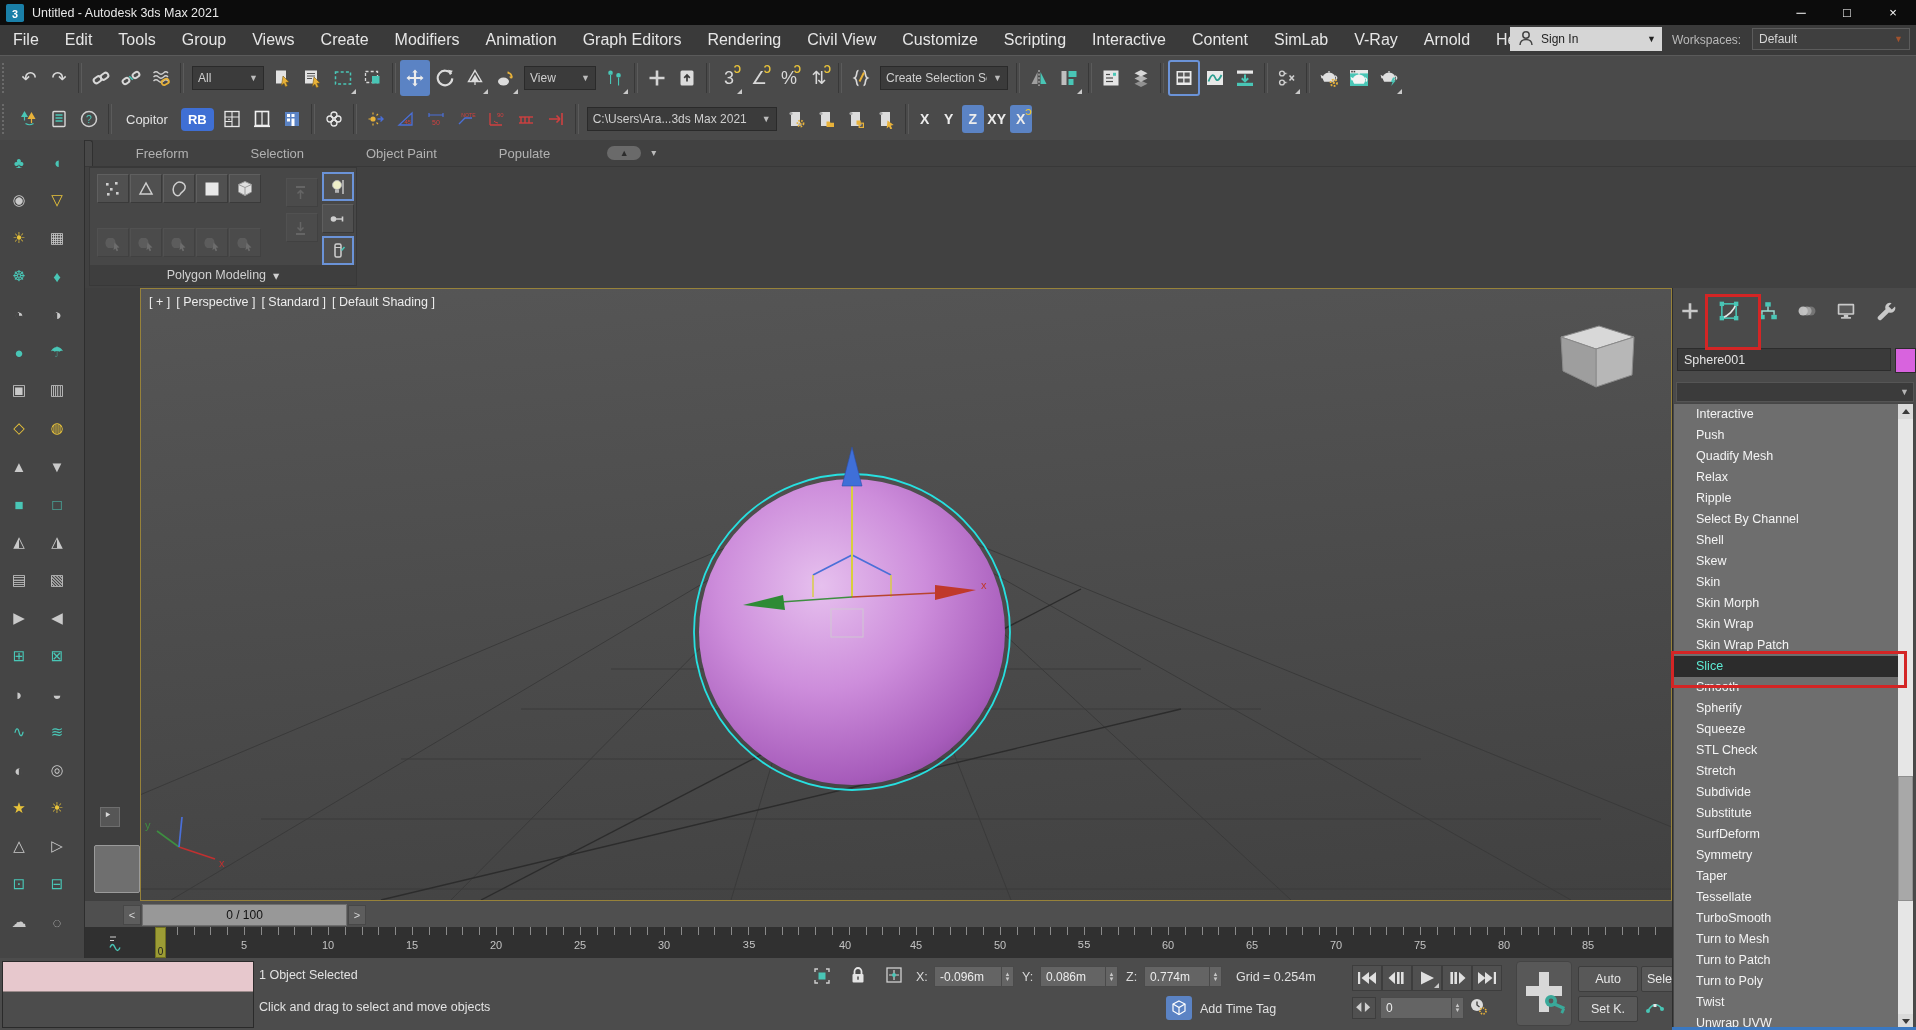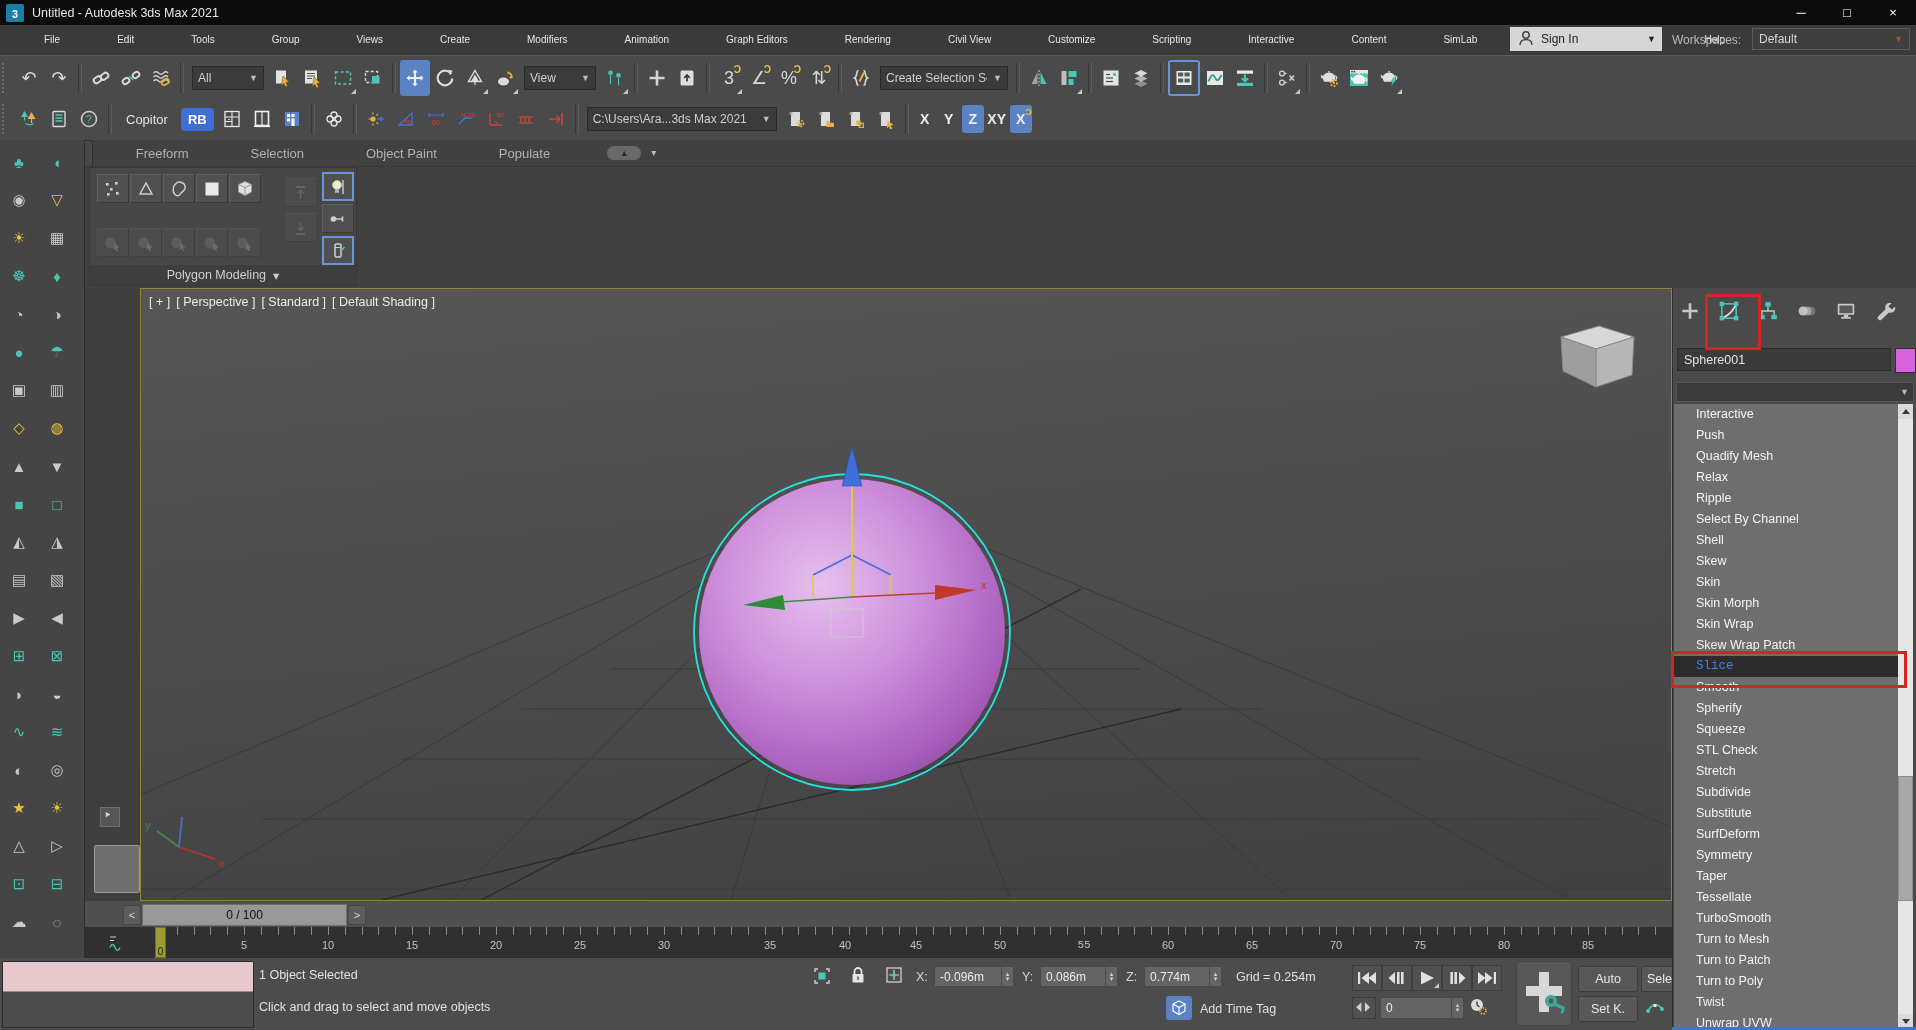--- a/index.html
+++ b/index.html
@@ -6,21 +6,21 @@
   #app{position:relative;width:1916px;height:1030px;overflow:hidden;background:#4c4c4c;
        font-family:"Liberation Sans","DejaVu Sans",sans-serif;color:#ddd;font-size:12px;}
   
   #titlebar{position:absolute;left:0;top:0;width:1916px;height:25px;background:#0c0c0c;display:flex;align-items:center;}
   #titlebar .logo{margin:0 8px 0 6px;display:flex;}
   #title-text{color:#e8e8e8;font-size:12.5px;}
   #winbtns{position:absolute;right:0;top:0;height:25px;display:flex;}
   .wb{width:46px;height:25px;display:flex;align-items:center;justify-content:center;color:#fff;font-size:13px;cursor:default;}
   
   #menubar{position:absolute;left:0;top:25px;width:1916px;height:30px;background:#3a3a3a;border-bottom:1px solid #2b2b2b;display:flex;align-items:stretch;}
-  .mi{padding:0 13px;line-height:30px;color:#e6e6e6;font-size:10px;margin-left:31px;}
+  .mi{padding:0 13px;line-height:30px;color:#e6e6e6;font-size:16px;}
   #signin{position:absolute;left:1510px;top:2px;width:152px;height:24px;background:#d6d6d6;color:#222;display:flex;align-items:center;gap:5px;padding:0 6px;box-sizing:border-box;}
   #signin .dd-a{margin-left:auto;color:#222;}
   #wslabel{position:absolute;left:1672px;top:0;line-height:30px;color:#b9b9b9;}
   #wsdd{position:absolute;left:1752px;top:3px;width:158px;height:22px;background:#3f3f3f;border:1px solid #5c5c5c;display:flex;align-items:center;padding:0 6px;box-sizing:border-box;color:#d6d6d6;}
   #wsdd .dd-a{margin-left:auto;color:#a0522d;}
   .dd-a{font-size:9px;}
   
   #toolbar1{position:absolute;left:0;top:55px;width:1916px;height:43px;background:#4a4a4a;border-top:1px solid #5a5a5a;border-bottom:1px solid #3a3a3a;display:flex;align-items:center;}
   #toolbar2{position:absolute;left:0;top:98px;width:1916px;height:42px;background:#4a4a4a;border-bottom:1px solid #353535;display:flex;align-items:center;}
   .handle{width:7px;height:30px;margin:0 3px 0 2px;border-left:2px dotted #6a6a6a;}
@@ -101,21 +101,21 @@
   #cmdpanel{position:absolute;left:1672px;top:288px;width:244px;height:742px;background:#4a4a4a;border-left:1px solid #2d2d2d;box-sizing:border-box;}
   #cptabs{position:absolute;left:4px;top:10px;width:236px;display:flex;gap:13px;}
   .cptab{width:26px;height:26px;display:flex;align-items:center;justify-content:center;}
   #objname{position:absolute;left:4px;top:60px;width:214px;height:23px;background:#3a3a3a;border:1px solid #2c2c2c;color:#e4e4e4;font-size:12.5px;line-height:23px;padding-left:6px;box-sizing:border-box;}
   #objswatch{position:absolute;left:222px;top:60px;width:19px;height:23px;border:1px solid #2c2c2c;}
   #modcombo{position:absolute;left:3px;top:94px;width:238px;height:20px;background:#3b3b3b;border:1px solid #555;box-sizing:border-box;display:flex;align-items:center;}
   #modcombo .dd-a{margin-left:auto;margin-right:4px;color:#b5b5b5;}
   
   #modlist{position:absolute;left:1673px;top:403px;width:241px;height:627px;background:#6e6e6e;border:1px solid #474747;box-sizing:border-box;z-index:20;overflow:hidden;}
   .mitem{height:21px;line-height:21px;padding-left:22px;color:#f4f4f4;font-size:12.5px;white-space:nowrap;}
-  .mitem.sel{background:#2c2c2c;color:#3b82f6;font-family:Liberation Mono, monospace;}
+  .mitem.sel{background:#2c2c2c;color:#5eead4;}
   #mscroll{position:absolute;right:0;top:0;width:15px;height:100%;background:#e6e6e6;}
   .sbtn{position:absolute;left:0;width:15px;height:15px;background:#dadada;display:flex;align-items:center;justify-content:center;}
   #sup{top:0;} #sdown{bottom:0;}
   .sbtn .tri{width:0;height:0;border-left:4px solid transparent;border-right:4px solid transparent;}
   #sup .tri{border-bottom:5px solid #3a3a3a;}
   #sdown .tri{border-top:5px solid #3a3a3a;}
   #sthumb{position:absolute;left:0;top:372px;width:15px;height:125px;background:#a8a8a8;border:1px solid #8e8e8e;box-sizing:border-box;}
   
   .anno{position:absolute;border:3px solid #d42525;z-index:40;}
   #anno1{left:1705px;top:294px;width:50px;height:50px;}
@@ -929,21 +929,21 @@
         <span class="tick" style="left: 1536.6px;"></span>
         <span class="tick" style="left: 1553.4px;"></span>
         <span class="tick" style="left: 1570.2px;"></span>
         <span class="ticklbl" style="left: 75px;">0</span>
         <span class="ticklbl" style="left: 159px;">5</span>
         <span class="ticklbl" style="left: 243px;">10</span>
         <span class="ticklbl" style="left: 327px;">15</span>
         <span class="ticklbl" style="left: 411px;">20</span>
         <span class="ticklbl" style="left: 495px;">25</span>
         <span class="ticklbl" style="left: 579px;">30</span>
-        <span class="ticklbl" style="left: 685px;">35</span>
+        <span class="ticklbl" style="left: 664px; font-family: Liberation Mono, monospace;">35</span>
         <span class="ticklbl" style="left: 760px;">40</span>
         <span class="ticklbl" style="left: 831px;">45</span>
         <span class="ticklbl" style="left: 915px;">50</span>
         <span class="ticklbl" style="left: 999px; font-family: Liberation Mono, monospace;">55</span>
         <span class="ticklbl" style="left: 1083px;">60</span>
         <span class="ticklbl" style="left: 1167px;">65</span>
         <span class="ticklbl" style="left: 1251px;">70</span>
         <span class="ticklbl" style="left: 1335px;">75</span>
         <span class="ticklbl" style="left: 1419px;">80</span>
         <span class="ticklbl" style="left: 1503px;">85</span>
@@ -1149,21 +1149,21 @@
         <div class="mitem">Push</div>
         <div class="mitem">Quadify Mesh</div>
         <div class="mitem">Relax</div>
         <div class="mitem">Ripple</div>
         <div class="mitem">Select By Channel</div>
         <div class="mitem">Shell</div>
         <div class="mitem">Skew</div>
         <div class="mitem">Skin</div>
         <div class="mitem">Skin Morph</div>
         <div class="mitem">Skin Wrap</div>
-        <div class="mitem">Skew Wrap Patch</div>
+        <div class="mitem">Skin Wrap Patch</div>
         <div class="mitem sel">Slice</div>
         <div class="mitem">Smooth</div>
         <div class="mitem">Spherify</div>
         <div class="mitem">Squeeze</div>
         <div class="mitem">STL Check</div>
         <div class="mitem">Stretch</div>
         <div class="mitem">Subdivide</div>
         <div class="mitem">Substitute</div>
         <div class="mitem">SurfDeform</div>
         <div class="mitem">Symmetry</div>

